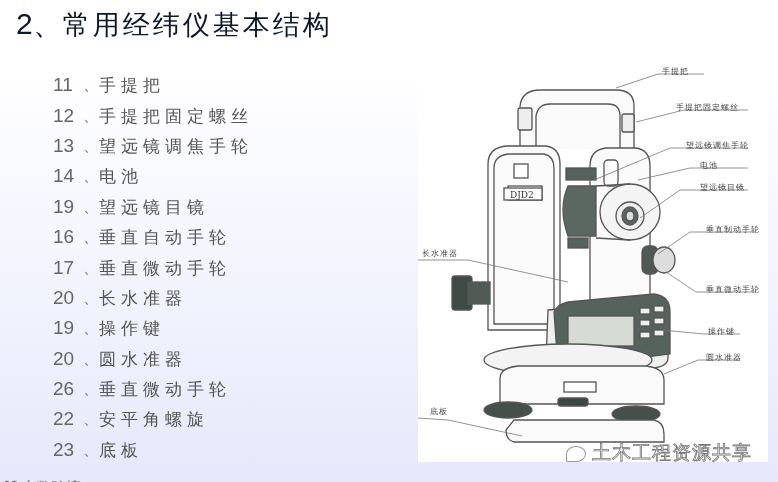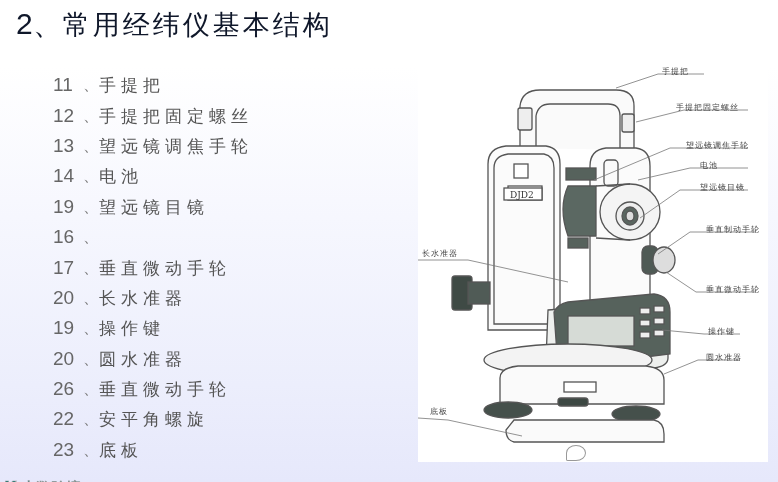--- a/index.html
+++ b/index.html
@@ -72,20 +72,21 @@
       <span class="t">电池</span>
     </li>
   <li>
       <span class="n">19</span>
       <span class="sep">、</span>
       <span class="t">望远镜目镜</span>
     </li>
   <li>
       <span class="n">16</span>
       <span class="sep">、</span>
+      <span class="t">垂直自动手轮</span>
     </li>
   <li>
       <span class="n">17</span>
       <span class="sep">、</span>
       <span class="t">垂直微动手轮</span>
     </li>
   <li>
       <span class="n">20</span>
       <span class="sep">、</span>
       <span class="t">长水准器</span>
@@ -193,14 +194,14 @@
   <span class="callout" style="left:282px;top:92px">电池</span>
   <span class="callout" style="left:282px;top:114px">望远镜目镜</span>
   <span class="callout" style="left:288px;top:156px">垂直制动手轮</span>
   <span class="callout" style="left:288px;top:216px">垂直微动手轮</span>
   <span class="callout" style="left:290px;top:258px">操作键</span>
   <span class="callout" style="left:288px;top:284px">圆水准器</span>
   <span class="callout" style="left:4px;top:180px">长水准器</span>
   <span class="callout" style="left:12px;top:338px">底板</span>
 </div>
 
-<div class="wm1"><span class="logo"></span></div>
+<div class="wm1"><span class="logo"></span><span>土木工程资源共享</span></div>
 <div class="wm2"><span class="k">K</span> <span>大数跨境</span></div>
 
 </body></html>

